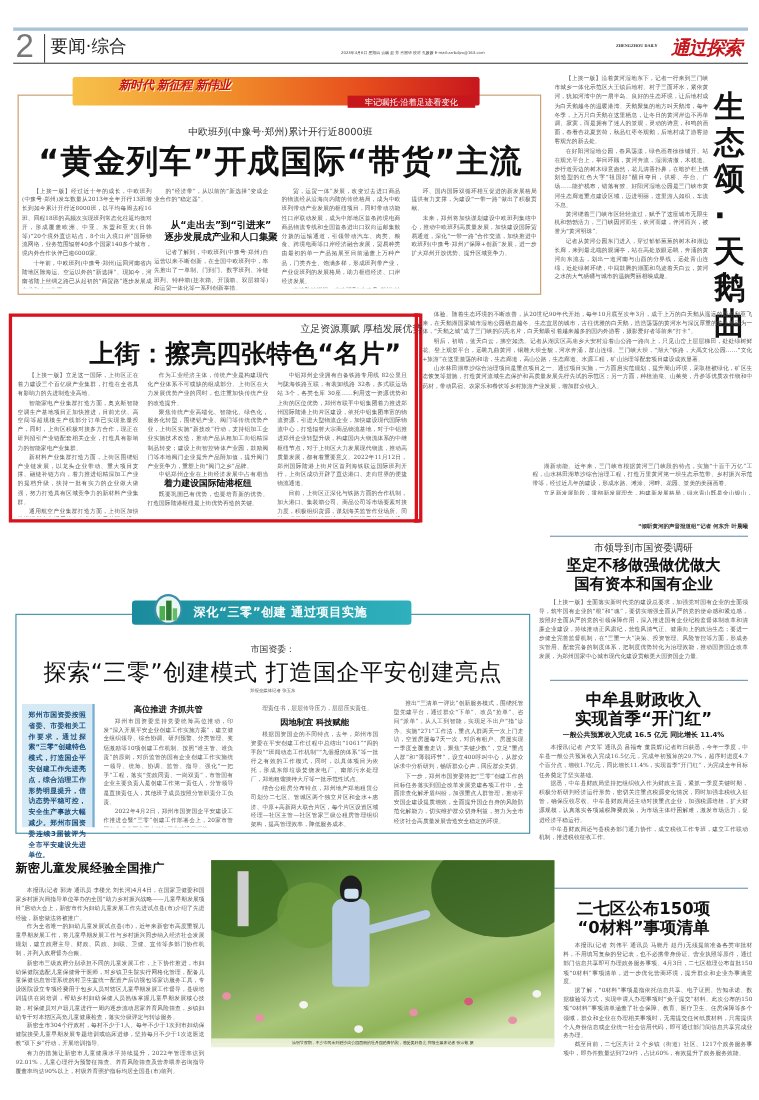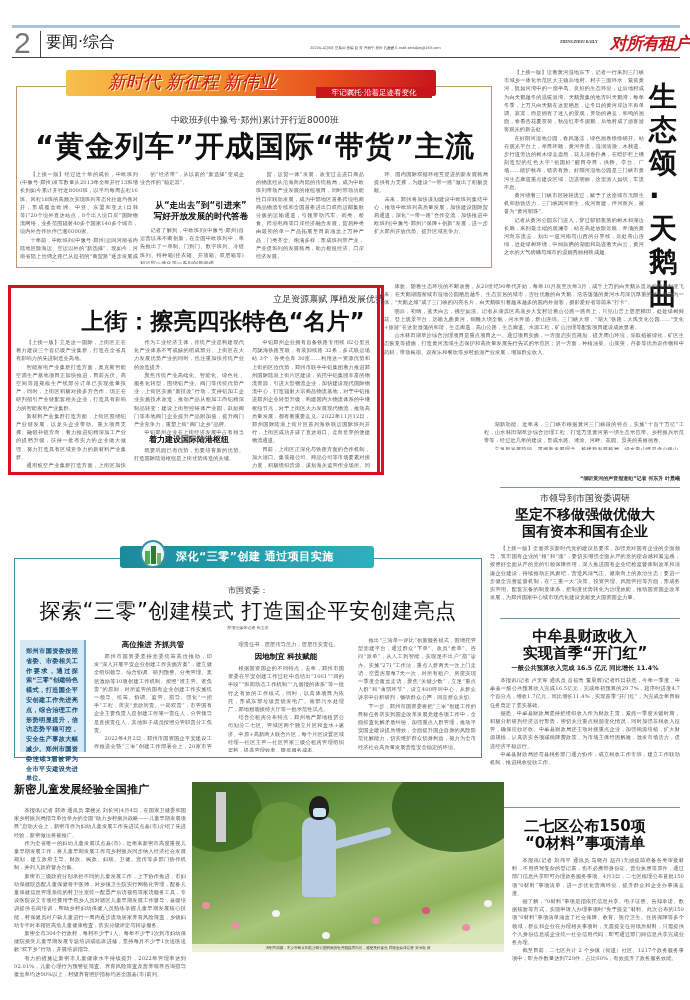--- a/index.html
+++ b/index.html
@@ -16,21 +16,21 @@
   #page-divider { left: 40px; top: 31px; width: 1px; height: 26px; background: #444; }
   #section-name { left: 46px; top: 32px; font-size: 16px; color: #222; line-height: 20px; }
   #header-bottom { left: 12px; top: 57px; width: 668px; height: 1px; background: #444; }
   #dateline { left: 310px; top: 46px; font-size: 3.5px; color: #444; white-space: nowrap; }
   #paper-en { left: 560px; top: 40px; font-size: 3.8px; font-weight: bold; color: #333; font-family: "Liberation Serif", serif; }
   #paper-cn { left: 610px; top: 32px; font-size: 17px; color: #c8161d; font-family: "DejaVu Serif", serif; font-style: italic; font-weight: bold; letter-spacing: -1px; }
 
   
   #top-box { left: 16px; top: 86px; width: 476px; height: 182px; border: 1px solid #c59a6a; }
   #banner { left: 66px; top: 70px; width: 370px; height: 26px; background: linear-gradient(90deg,#f7c14a 0%, #f08a2a 40%, #e8501e 70%, #c8161d 100%); border-radius: 2px; }
-  #banner-slogan { left: 108px; top: 70px; font-size: 18px; font-weight: normal; color: #c8161d; font-style: italic; text-shadow: 1px 1px 0 #fff4c9; letter-spacing: -0.5px; font-family: "DejaVu Serif", serif; }
+  #banner-slogan { left: 108px; top: 70px; font-size: 11px; font-weight: bold; color: #c8161d; font-style: italic; text-shadow: 1px 1px 0 #fff4c9; letter-spacing: -0.5px; font-family: "DejaVu Serif", serif; }
   #banner-tag { left: 316px; top: 87px; width: 116px; height: 11px; background: #c8161d; color: #fff; font-size: 7.5px; line-height: 11px; text-align: center; }
   #top-kicker { left: 0; top: 114px; width: 510px; text-align: center; font-size: 9px; color: #333; }
   #top-headline { left: 0; top: 127px; width: 510px; text-align: center; font-size: 29px; font-weight: bold; color: #111; letter-spacing: 1px; }
   #top-subhead { left: 148px; top: 200px; width: 106px; text-align: center; font-size: 8.6px; font-weight: bold; color: #111; line-height: 11px; }
 
   
   #eco-title { left: 649px; top: 80px; width: 36px; font-size: 28px; font-weight: bold; color: #111; line-height: 33px; text-align: left; }
 
   
   #red-box { left: 8px; top: 285px; width: 368px; height: 190px; border: 3px solid #d7141e; }
@@ -67,40 +67,40 @@
 </style>
 </head>
 <body>
 
 <div class="abs" id="top-rule"></div>
 <div class="abs" id="page-num">2</div>
 <div class="abs" id="page-divider"></div>
 <div class="abs" id="section-name">要闻·综合</div>
 <div class="abs" id="dateline">2023年4月6日  星期四  责编 赵 芳  肖丽华  校对 孔媛媛  E-mail:zzrbdjzx@163.com</div>
 <div class="abs" id="paper-en">ZHENGZHOU DAILY</div>
-<div class="abs" id="paper-cn">对所有租户</div>
+<div class="abs" id="paper-cn">通过探索</div>
 <div class="abs" id="header-bottom"></div>
 
 <div class="abs" id="top-box"></div>
 <div class="abs" id="banner"></div>
 <div class="abs" id="banner-slogan">新时代 新征程 新伟业</div>
 <div class="abs" id="banner-tag">牢记嘱托·沿着足迹看变化</div>
 <div class="abs" id="top-kicker">中欧班列(中豫号·郑州)累计开行近8000班</div>
 <a class="abs" id="top-headline">“黄金列车”开成国际“带货”主流</a>
 
 <div class="abs body-text" style="left:20px; top:170px; width:118px; height:92px;">
   <p>【上接一版】经过近十年的成长，中欧班列(中豫号·郑州)发车数量从2013年全年开行13班增长到如今累计开行近8000班，以平均每周去程16班、回程18班的高频次实现班列常态化往返均衡对开，形成覆盖欧洲、中亚、东盟和亚太(日韩等)“20个境外直达站点，8个出入境口岸”国际物流网络，业务范围辐射40多个国家140多个城市，境内外合作伙伴已逾6000家。</p>
   <p>十年前，中欧班列(中豫号·郑州)运回河南省内陆地区除海运、空运以外的“新选择”。现如今，河南省陆上丝绸之路已从起初的“商贸路”逐步发展成产业和人口集聚</p>
 </div>
 <div class="abs body-text" style="left:140px; top:170px; width:104px; height:22px;">
   <p>的“经济带”，从以前的“新选择”变成企业合作的“稳定器”。</p>
 </div>
 <div class="abs" id="top-subhead">
   <div>从“走出去”到“引进来”</div>
-  <div>写好开放发展的时代答卷</div>
+  <div>逐步发展成产业和人口集聚</div>
 </div>
 <div class="abs body-text" style="left:140px; top:226px; width:104px; height:38px;">
   <p>记者了解到，中欧班列(中豫号·郑州)自运营以来不断创新，在全国中欧班列中，率先推出了一单制、门到门、数字班列、冷链班列、特种箱(挂衣箱、开顶箱、双层箱等)和运贸一体化等一系列创新举措。</p>
 
 </div>
 <div class="abs body-text" style="left:256px; top:170px; width:108px; height:92px;">
   <p>贸，运贸一体”发展，改变过去进口商品的物流经从沿海向内陆的传统格局，成为中欧班列带动产业发展的枢纽项目，同时带动功能性口岸联动发展，成为中部地区首条跨境电商商品物流专线和全国首条进出口双向运邮集散分拨的运输通道，引领带动汽车、肉类、粮食、跨境电商等口岸经济融合发展，贸易种类由最初的单一产品拓展至目前涵盖上万种产品，门类齐全、饱满多样，形成班列带产业，产业促班列的发展格局，助力枢纽经济、口岸经济发展。</p>
   <p>疫情防控期间，中欧班列(中豫号·郑州)持续保持常态化开行，为保障国内大循</p>
 </div>
 <div class="abs body-text" style="left:374px; top:170px; width:114px; height:92px;">

